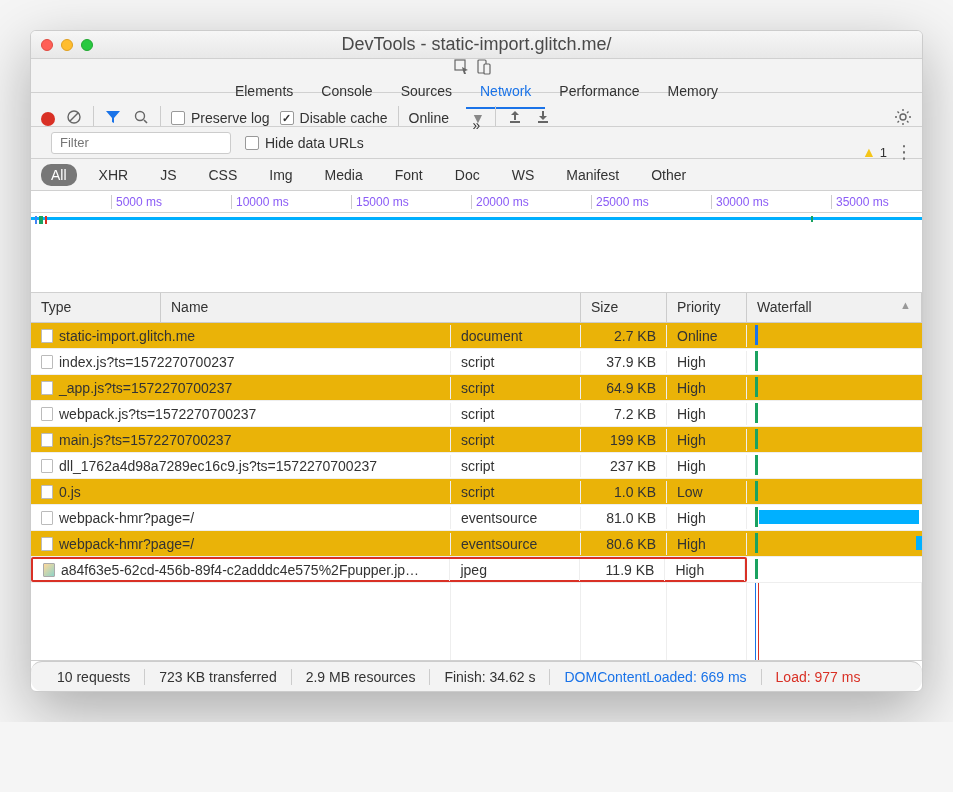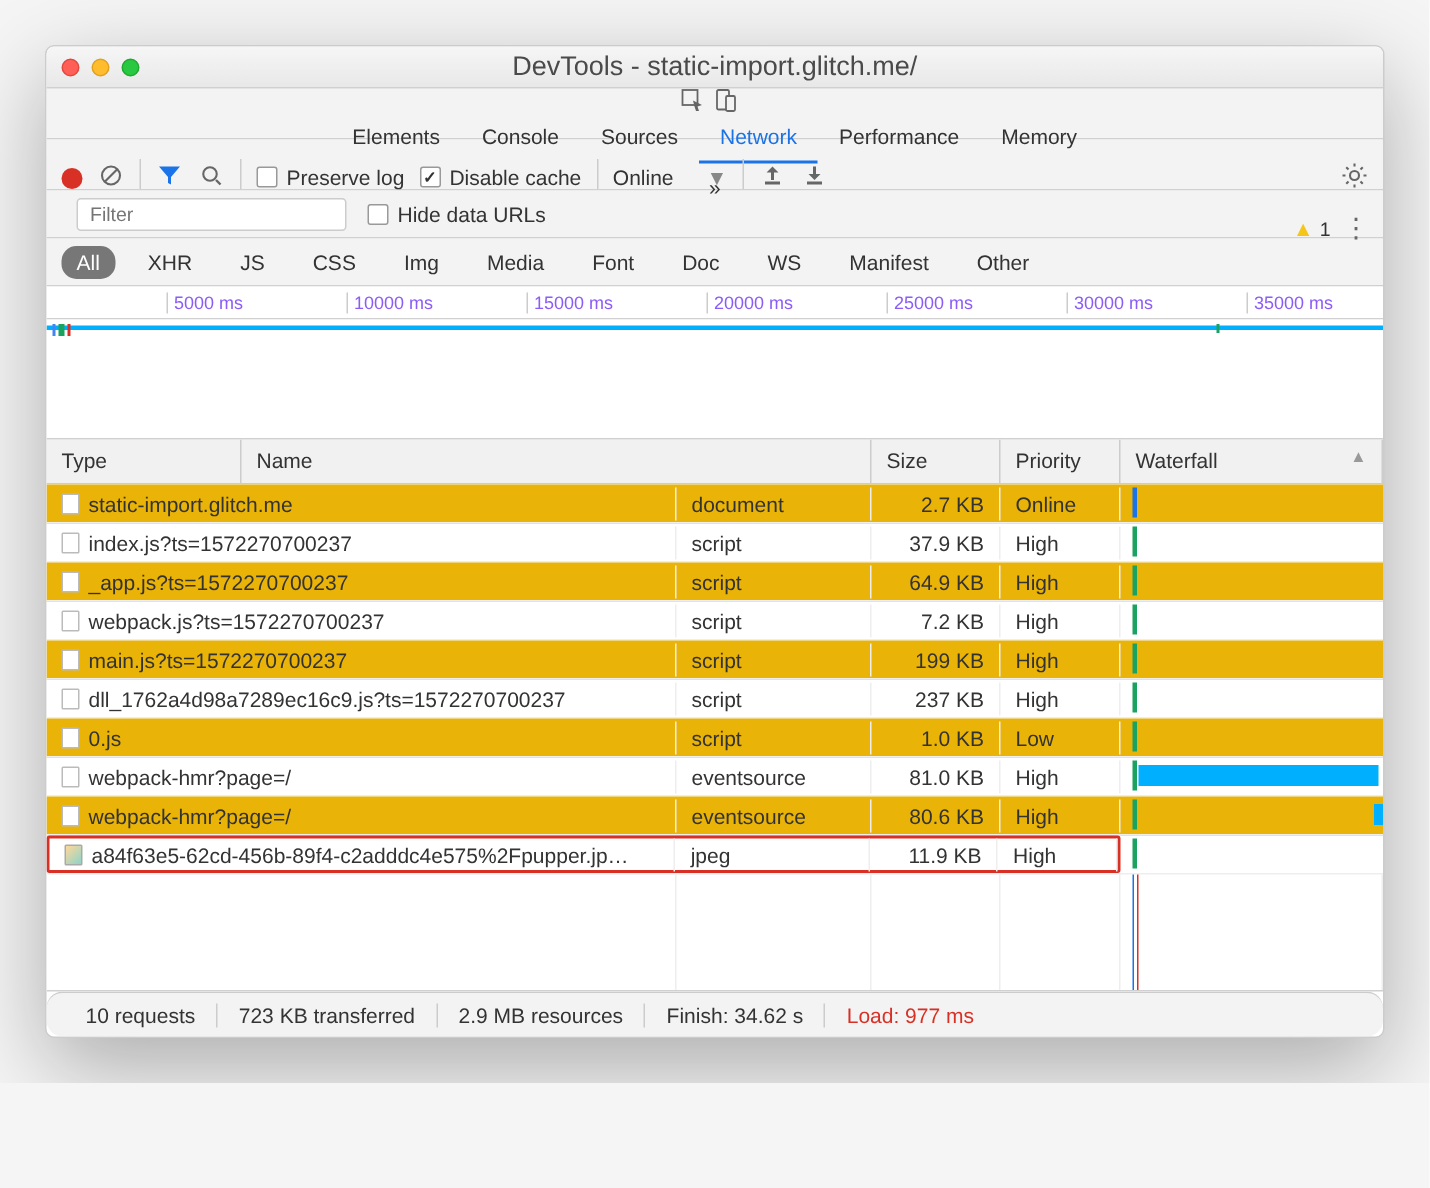--- a/index.html
+++ b/index.html
@@ -476,16 +476,17 @@
       <div style="position:absolute;left:8px;top:0;bottom:0;width:1px;background:#1a73e8;"></div>
       <div style="position:absolute;left:11px;top:0;bottom:0;width:1px;background:#d93025;"></div>
     </div>
   </div>
 
   <div class="statusbar">
     <span class="status-item">10 requests</span>
     <span class="status-item">723 KB transferred</span>
     <span class="status-item">2.9 MB resources</span>
     <span class="status-item">Finish: 34.62 s</span>
+    <span class="status-item status-link">DOMContentLoaded: 669 ms</span>
     <span class="status-item status-load" style="border-right:none;">Load: 977 ms</span>
   </div>
 
 </div>
 
 </body></html>

